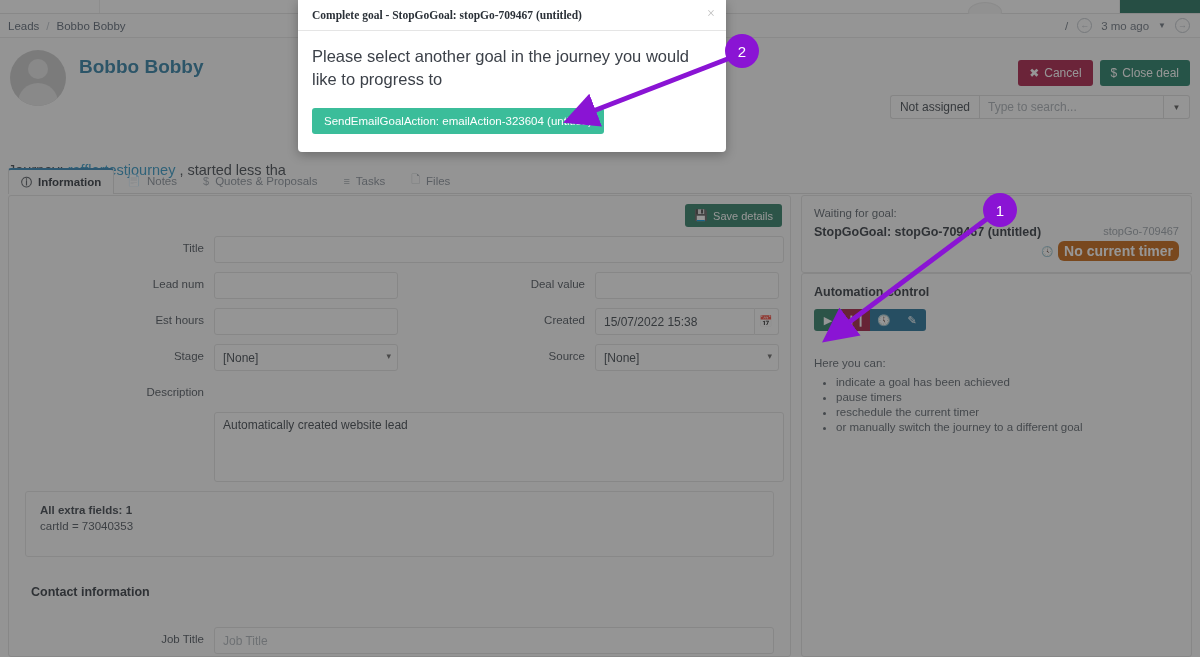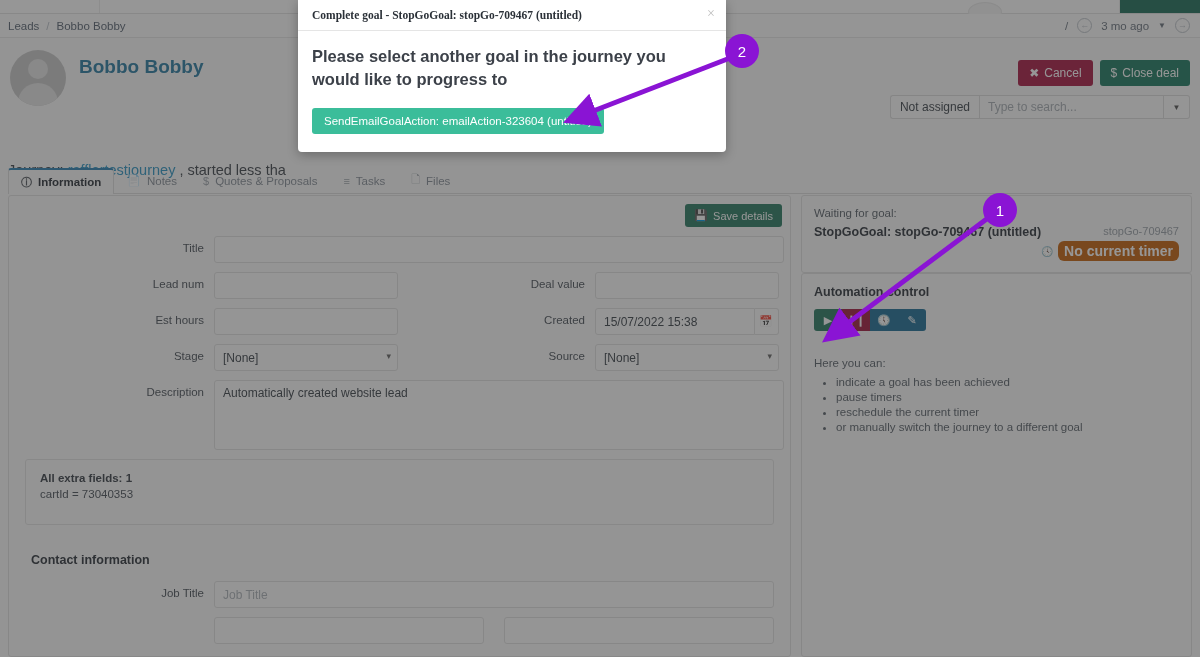--- a/index.html
+++ b/index.html
@@ -186,21 +186,21 @@
   }
   .cal-btn {
     width: 24px; height: 27px; border: 1px solid #e0e0e0;
     border-left: none; border-radius: 0 3px 3px 0;
     background: #fdfdfd; display: flex; align-items: center;
     justify-content: center; font-size: 11px; color: #444;
   }
   .ftextarea {
     border: 1px solid #e0e0e0; border-radius: 3px; background: #fdfdfd;
     font-size: 12px; color: #3d444b; padding: 5px 8px;
-    font-family: "Liberation Sans", sans-serif; resize: none;
+    font-family: "Liberation Sans", sans-serif; resize: none; margin-top: 32px;
   }
   .extra-box {
     margin: 6px 16px 0 16px; border: 1px solid #e3e3e3; border-radius: 3px;
     background: #fbfbfb; padding: 12px 14px; height: 66px;
   }
   .extra-title { font-size: 11.5px; font-weight: bold; color: #3a4048; }
   .extra-item { font-size: 11.5px; color: #4b525a; margin-top: 4px; }
   .section-title {
     margin: 28px 0 0 22px; font-size: 12.5px; font-weight: bold; color: #2f353c;
   }
@@ -255,21 +255,21 @@
     border-bottom: 1px solid #e5e5e5;
     font-family: Liberation Serif, serif;
   }
   .modal-title { font-size: 11.5px; font-weight: bold; color: #2b3138; }
   .modal-x {
     position: absolute; right: 11px; top: 7px;
     font-size: 14px; color: #bdbdbd; cursor: pointer; line-height: 1;
   }
   .modal-body { padding: 14px 14px 18px 14px; }
   .modal-msg {
-    font-size: 16.5px; color: #3c4149; line-height: 1.4; font-weight: 700;
+    font-size: 16.5px; color: #3c4149; line-height: 1.4; font-weight: 400;
   }
   .goal-btn {
     margin-top: 17px; display: inline-block;
     background: #3bbd9a; color: #fff; font-size: 11.5px;
     padding: 7px 12px; border: none; border-radius: 3px; cursor: pointer;
     font-family: "Liberation Sans", sans-serif;
   }
 
   
   #annots { position: absolute; inset: 0; pointer-events: none; }
@@ -415,21 +415,21 @@
           <textarea class="ftextarea" style="width: 570px; height: 70px;">Automatically created website lead</textarea>
         </div>
 
         <div class="extra-box">
           <div class="extra-title">All extra fields: 1</div>
           <div class="extra-item">cartId = 73040353</div>
         </div>
 
         <div class="section-title">Contact information</div>
 
-        <div class="frow" style="margin-top:14px">
+        <div class="frow" style="margin-top:28px">
           <div class="flabel" style="width:205px">Job Title</div>
           <input class="finput" style="width: 560px;" type="text" placeholder="Job Title">
         </div>
 
         <div class="frow">
           <div class="flabel" style="width:205px"></div>
           <input class="finput" style="width: 270px;" type="text">
           <div style="width:20px"></div>
           <input class="finput" style="width: 270px;" type="text">
         </div>

